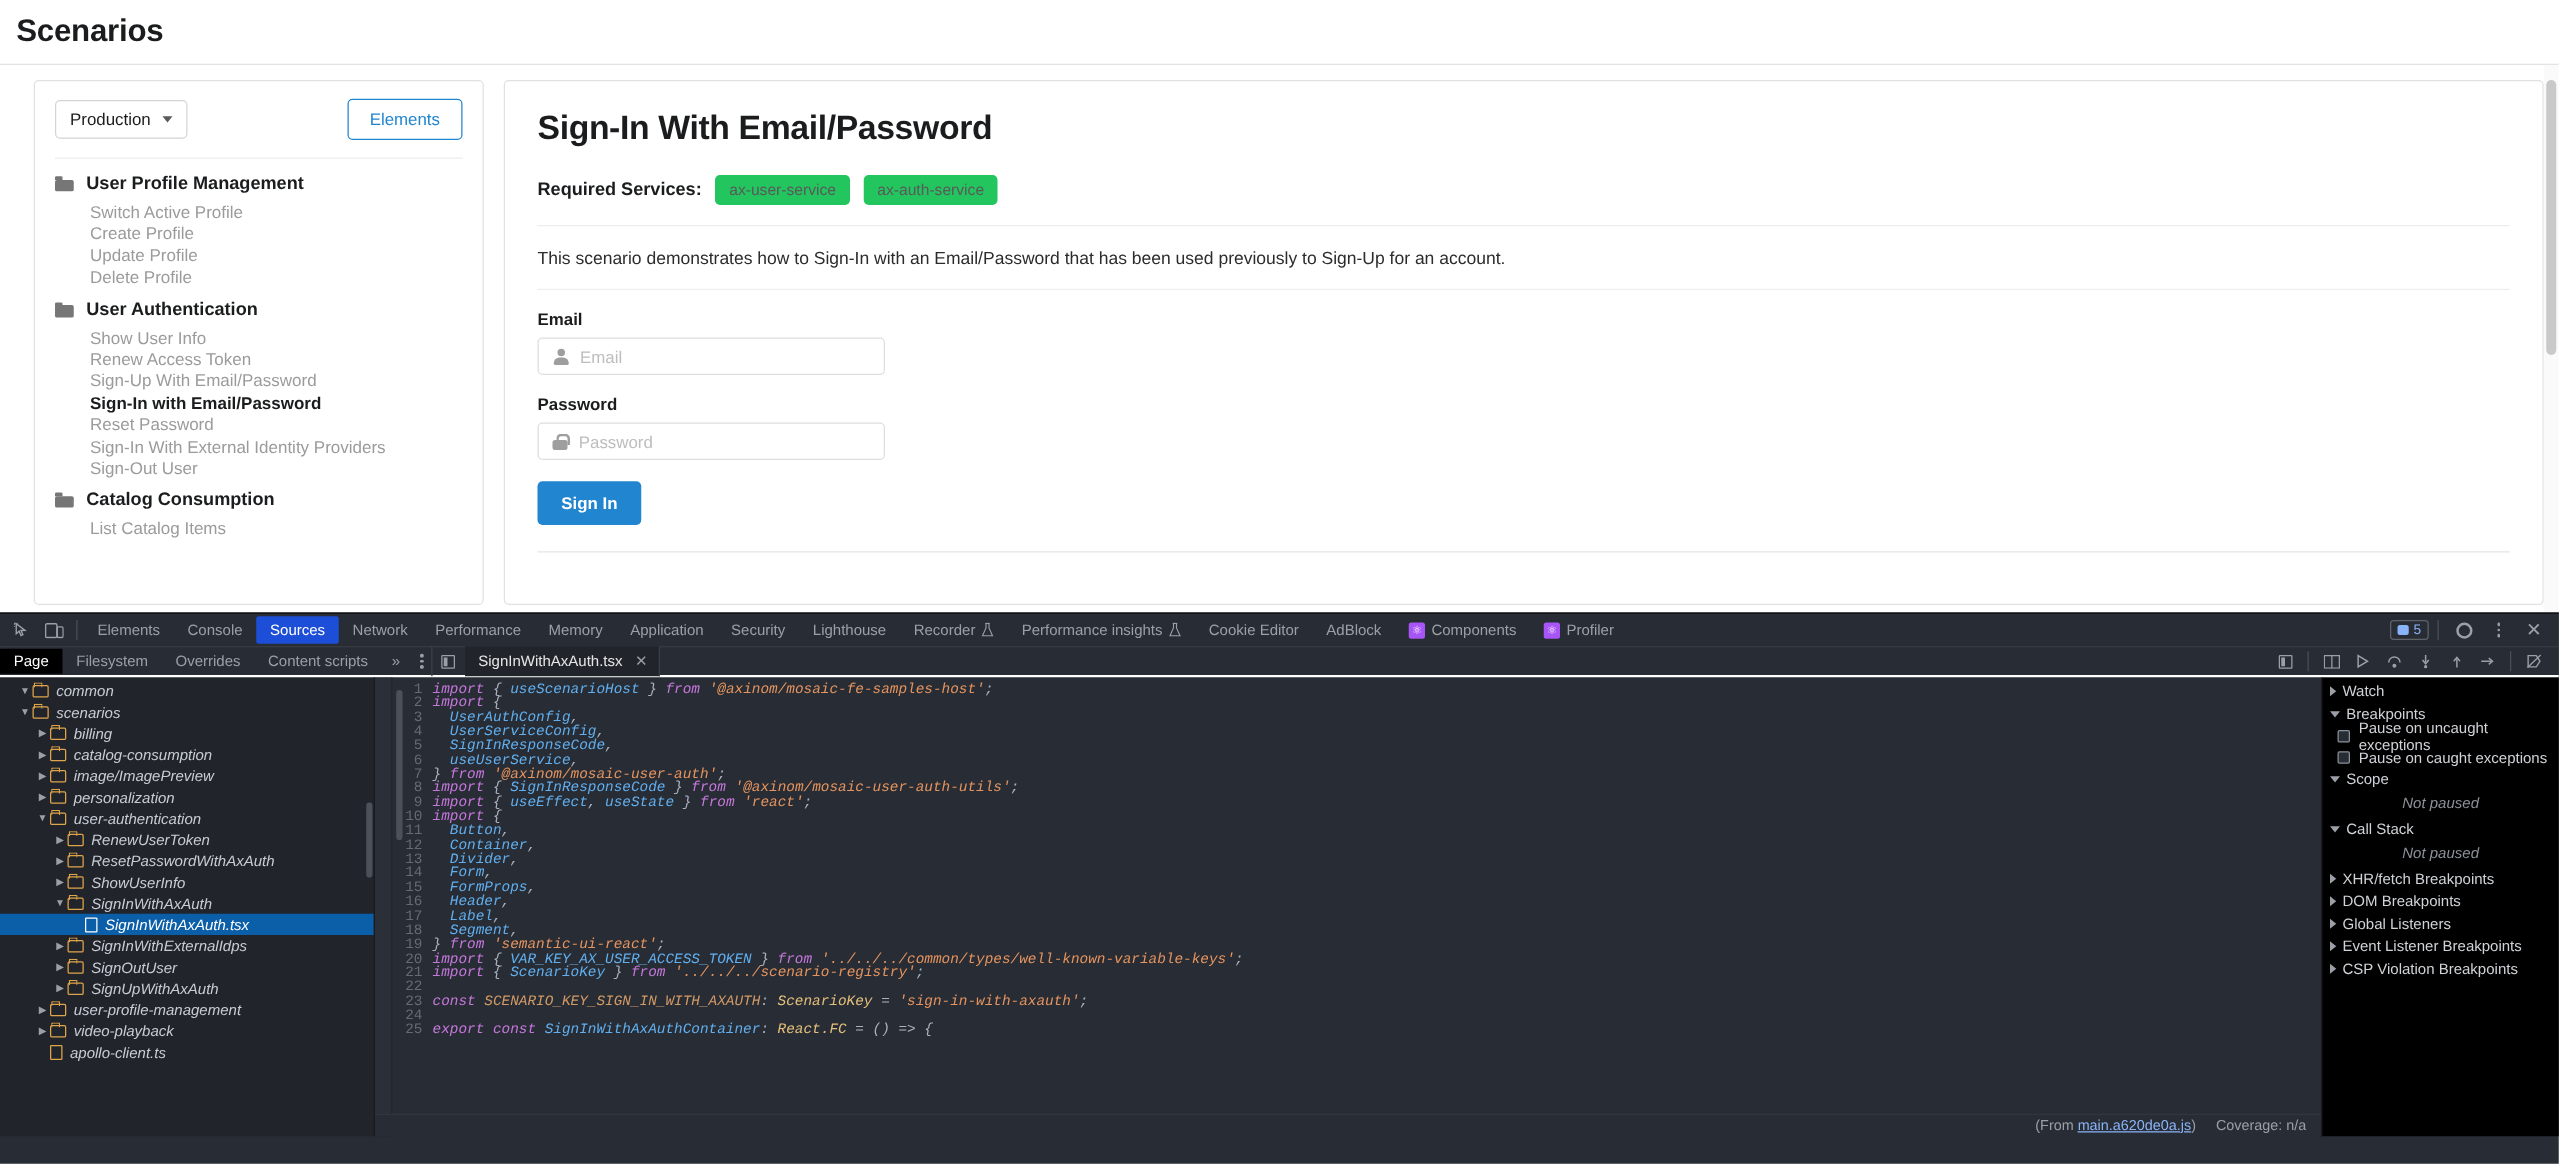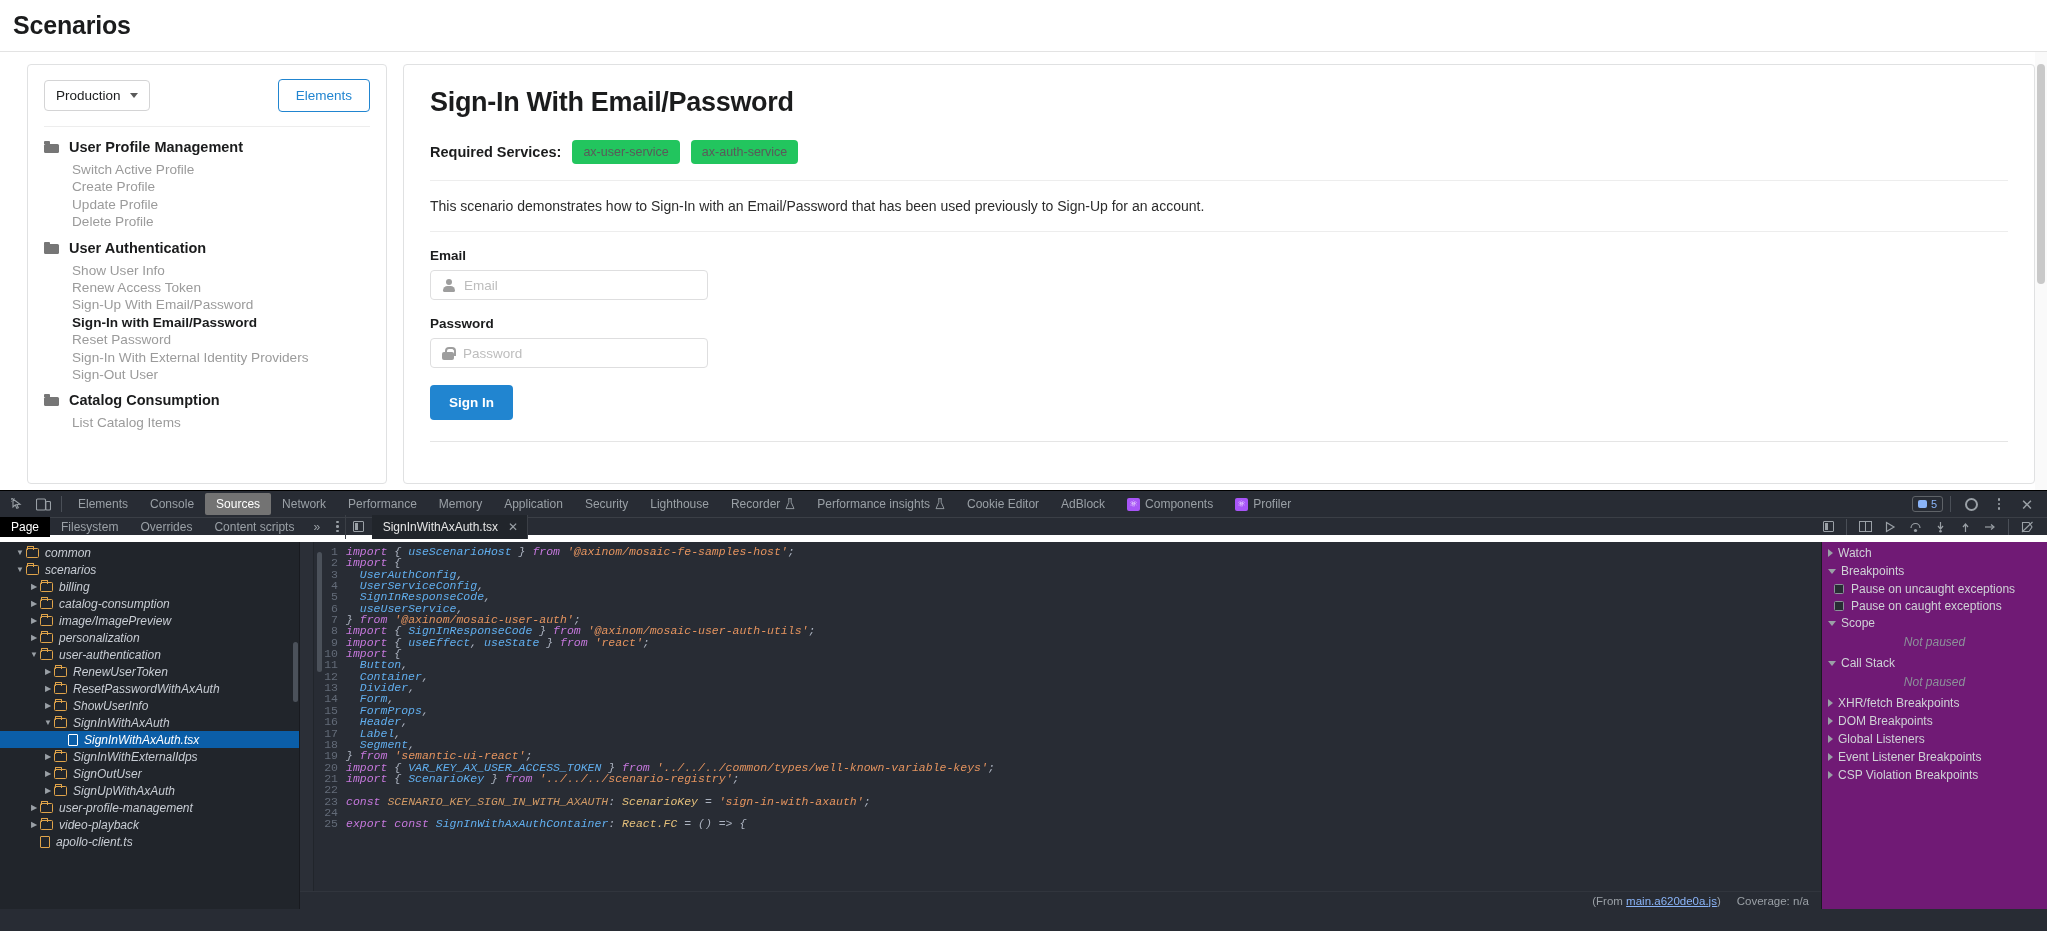--- a/index.html
+++ b/index.html
@@ -114,21 +114,21 @@
   .dt-tabbar {
     height: 27px; background: #282c34; display: flex; align-items: center;
     border-bottom: 1px solid #3b3f46; padding-left: 4px; gap: 0;
   }
   .dt-ico-btn { width: 26px; height: 22px; display:flex; align-items:center; justify-content:center; cursor:pointer; }
   .dt-sep { width: 1px; height: 16px; background: #4a4f57; margin: 0 5px; }
   .dt-tab {
     padding: 4px 11px; color: #9aa0a6; cursor: pointer; white-space: nowrap;
     display: flex; align-items: center; gap: 5px; font-size: 12px; border-radius: 2px;
   }
-  .dt-tab.active { background: #737373; color: #fff; }
+  .dt-tab.active { background: #1d4ed8; color: #fff; }
   .react-ico {
     width: 13px; height: 13px; background: #a855f7; border-radius: 2px;
     display:inline-flex; align-items:center; justify-content:center; flex:0 0 auto;
     color:#fff; font-size:9px; line-height:1;
   }
   .dt-tabbar-right { margin-left: auto; display: flex; align-items: center; gap: 2px; padding-right: 7px; }
   .msg-badge {
     display: inline-flex; align-items: center; gap: 4px; color: #8ab4f8;
     border: 1px solid #5f6368; border-radius: 3px; padding: 1px 5px; font-size: 11px;
     cursor: pointer;
@@ -138,21 +138,21 @@
     width: 13px; height: 13px; border-radius: 50%;
     border: 2px solid #9aa0a6; position: relative; box-sizing: border-box;
   }
   .kebab { display:flex; flex-direction:column; gap:2px; align-items:center; }
   .kebab i { width:2.5px; height:2.5px; border-radius:50%; background:#9aa0a6; display:block; }
   .xclose { color:#9aa0a6; font-size:15px; line-height:1; cursor:pointer; }
 
   
   .dt-subbar {
     height: 24px; background: #282c34; display: flex; align-items: center;
-    border-bottom: 7px solid #ffffff; font-size: 12px;
+    border-bottom: 2px solid #ffffff; font-size: 12px;
   }
   .nav-tab { padding: 3px 11px; color: #9aa0a6; cursor:pointer; white-space:nowrap; }
   .nav-tab.active { background: #000; color: #fff; }
   .chev-more { color: #9aa0a6; padding: 0 8px; cursor: pointer; }
   .subbar-kebab { margin-left: 8px; margin-right: 6px; }
   .editor-tabstrip {
     display: flex; align-items: center; height: 24px;
     border-left: 1px solid #3b3f46; flex: 1;
   }
   .panel-ico-btn { width: 26px; height: 24px; display:flex; align-items:center; justify-content:center; cursor:pointer; }
@@ -208,21 +208,21 @@
 
   .code-status {
     position: absolute; right: 0; bottom: 0; left: 0; height: 18px;
     background: #282c34; display: flex; align-items: center; justify-content: flex-end;
     gap: 16px; padding-right: 12px; font-size: 11.5px; color: #9aa0a6;
     border-top: 1px solid #31353d;
   }
   .code-status a { color: #8ab4f8; text-decoration: underline; cursor: pointer; }
 
   .dbg-pane {
-    width: 226px; background: #701a75; border-left: 1px solid #181a1f;
+    width: 190px; background: #000000; border-left: 1px solid #181a1f;
     overflow: hidden; padding-top: 2px;
   }
   .dbg-section {
     display: flex; align-items: center; gap: 5px; height: 18px;
     padding-left: 6px; color: #cfd2d6; font-size: 12px; cursor: pointer;
   }
   .tri { width:0; height:0; flex:0 0 auto; }
   .tri.closed { border-top:4px solid transparent; border-bottom:4px solid transparent; border-left:5px solid #9aa0a6; }
   .tri.open { border-left:4px solid transparent; border-right:4px solid transparent; border-top:5px solid #9aa0a6; }
   .dbg-check { display:flex; align-items:center; gap:7px; padding-left: 12px; height: 17px; font-size:12px; color:#cfd2d6; cursor:pointer; }

